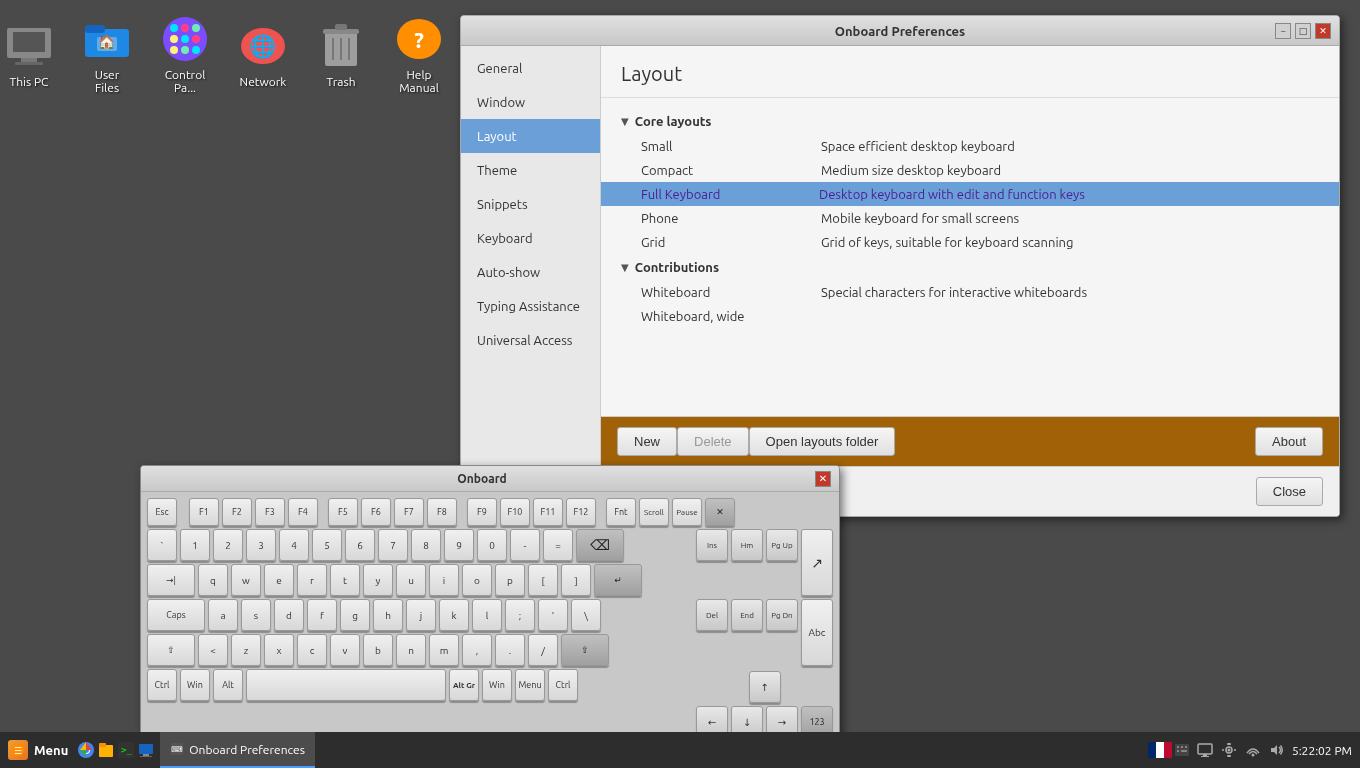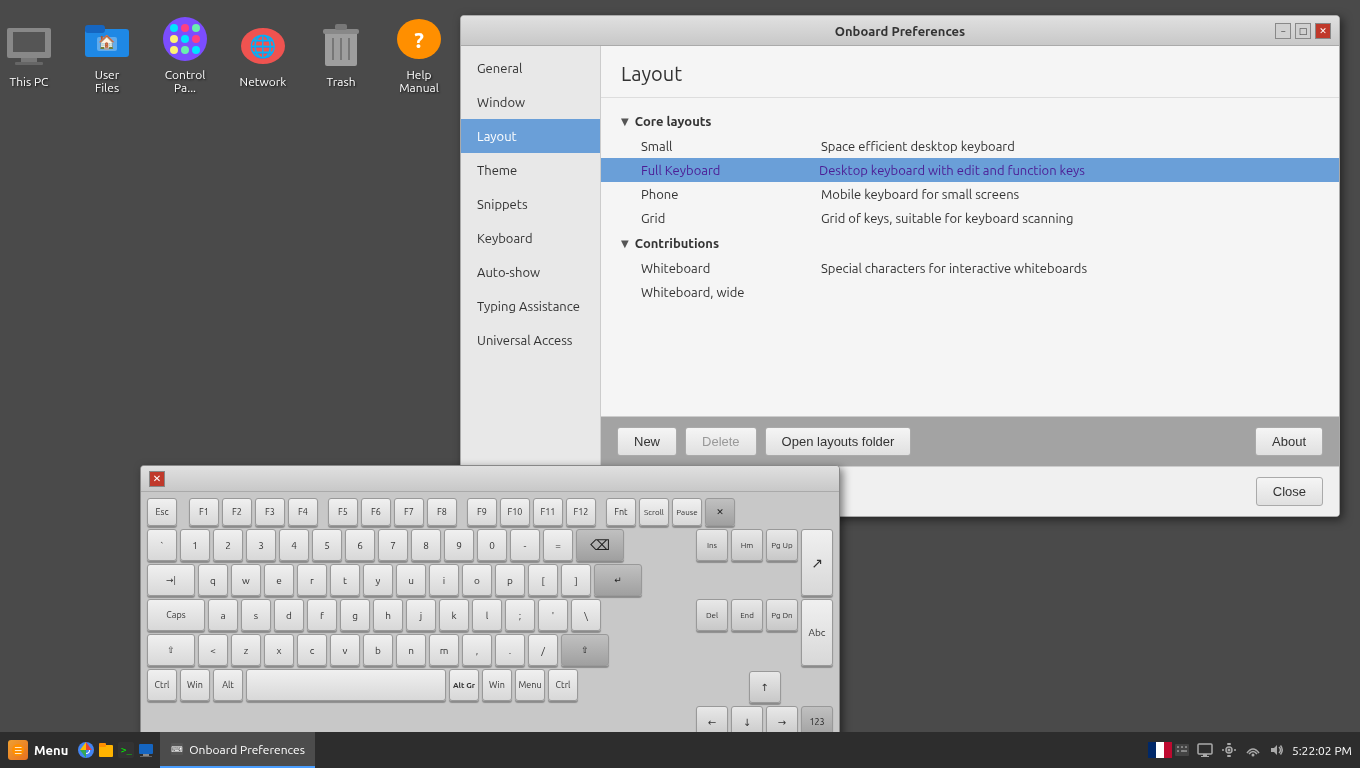--- a/index.html
+++ b/index.html
@@ -255,24 +255,23 @@
       gap: 28px;
     }
 
     .layout-name { width: 150px; }
     .layout-desc { flex: 1; }
 
     
     .prefs-footer {
       border-top: 1px solid #ccc;
       padding: 10px 16px;
-      background: #a3a3a3;
-      display: flex;
-      align-items: center;
-      gap: 8px;
+      background: #a16207;
+      display: flex;
+      align-items: center;
     }
 
     .btn {
       padding: 6px 16px;
       border: 1px solid #aaa;
       background: linear-gradient(to bottom, #f5f5f5, #e0e0e0);
       color: #333;
       font-size: 13px;
       cursor: pointer;
       border-radius: 3px;
@@ -576,20 +575,24 @@
 
           <div class="section-header">
             <span class="section-arrow">▼</span>
             <span>Core layouts</span>
           </div>
 
           <div class="layout-row">
             <span class="layout-name">Small</span>
             <span class="layout-desc">Space efficient desktop keyboard</span>
           </div>
+          <div class="layout-row">
+            <span class="layout-name">Compact</span>
+            <span class="layout-desc">Medium size desktop keyboard</span>
+          </div>
           <div class="layout-row selected">
             <span class="layout-name">Full Keyboard</span>
             <span class="layout-desc">Desktop keyboard with edit and function keys</span>
           </div>
           <div class="layout-row">
             <span class="layout-name">Phone</span>
             <span class="layout-desc">Mobile keyboard for small screens</span>
           </div>
           <div class="layout-row">
             <span class="layout-name">Grid</span>
@@ -620,20 +623,21 @@
 
         <div class="prefs-footer2">
           <button class="btn">Close</button>
         </div>
       </div>
     </div>
   </div>
 
   <div class="onboard-window">
     <div class="onboard-titlebar">
+      <span class="onboard-title">Onboard</span>
       <div class="onboard-close">✕</div>
     </div>
 
     <div class="keyboard-body">
 
       <div class="kb-row">
         <div style="display:flex; gap:3px; flex:1;">
           <div class="key fn">Esc</div>
           <div style="width:6px;"></div>
           <div class="key fn">F1</div>

